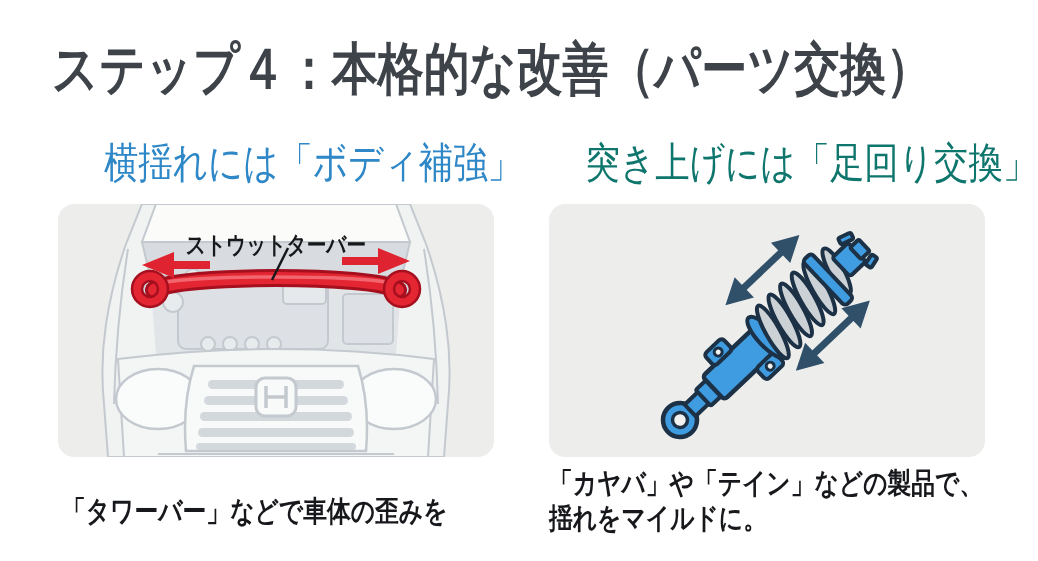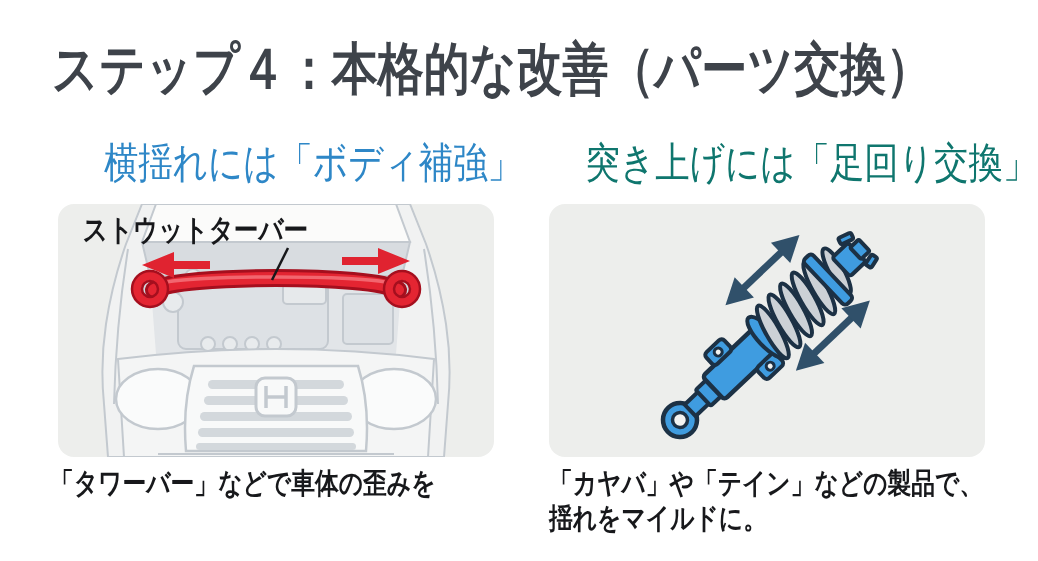--- a/index.html
+++ b/index.html
@@ -23,28 +23,28 @@
   .heading-left{left:58px;color:#2e87c7;}
   .heading-right{left:536px;color:#0f766e;}
   .panel{
     position:absolute;top:204px;width:436px;height:253px;border-radius:16px;
     background:#edeeec;overflow:hidden;
   }
   .panel-left{left:58px;}
   .panel-right{left:549px;}
   .panel svg{position:absolute;left:0;top:0;}
   .part-label{
-    position:absolute;left:0;top:9px;width:100%;
-    font-size:30px;font-weight:700;color:#17181b;line-height:34px;
+    position:absolute;left:0;top:24px;width:100%;text-align:center;
+    font-size:24px;font-weight:700;color:#17181b;line-height:34px;
   }
   .caption{
     position:absolute;top:466px;width:470px;
     font-size:29px;font-weight:700;color:#17181b;line-height:35px;
   }
-  .caption-left{left:50px;}
+  .caption-left{left:62px;margin-top:28px;}
   .caption-right{left:549px;}
   .caption .line{display:block;}
 </style>
 </head>
 <body>
 
 <div class="stage">
 
   <div class="page-title">
     <span class="cjk from-left">ステップ４：本格的な改善（パーツ交換）</span>

